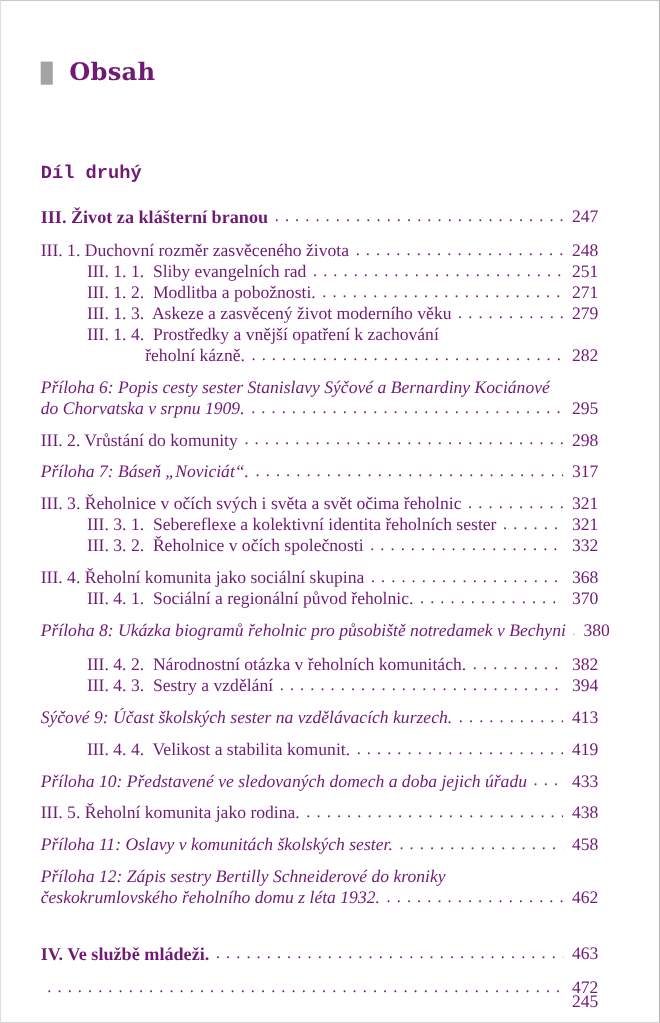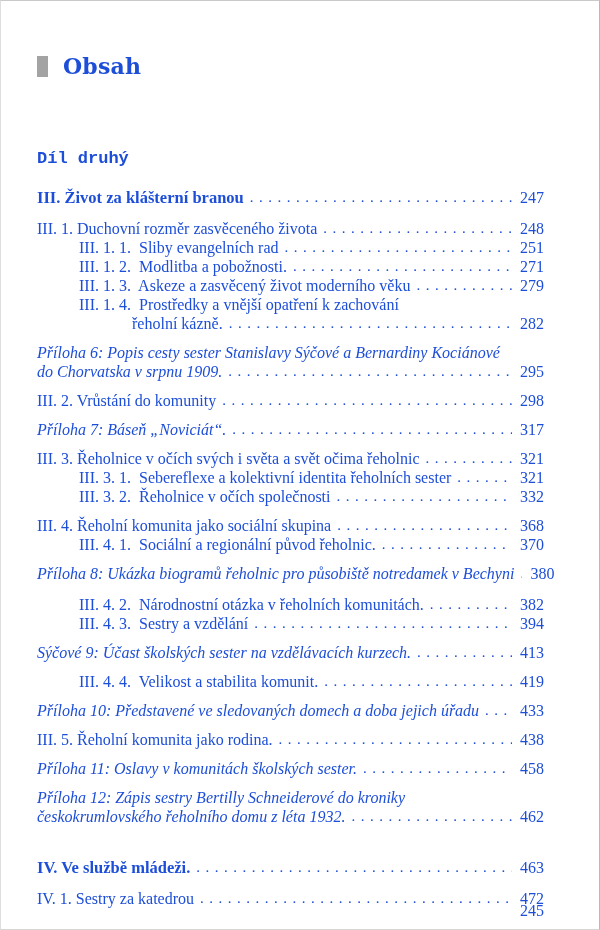--- a/index.html
+++ b/index.html
@@ -1,21 +1,21 @@
 <!DOCTYPE html>
 <html lang="cs"><head>
 <meta charset="utf-8">
 <style>
   html, body { margin: 0; padding: 0; background: #ffffff; }
   .page {
     position: relative;
     width: 598px;
     height: 928px;
     background: #ffffff;
-    color: #1d4ed8;
+    color: #701a75;
     border-top: 1px solid #c9c9c9;
     border-left: 1px solid #dedede;
     border-right: 1px solid #b9b9b9;
     border-bottom: 1px solid #d6d6d6;
     overflow: hidden;
     font-family: "Liberation Serif", serif;
   }
   .content { padding: 52px 55px 0 36px; }
 
   .doc-header { display: flex; align-items: center; }
@@ -265,21 +265,20 @@
         </div>
         <div class="toc-entry s-bold ind-0 gap-lg">
           <div class="toc-line">
             <span class="t">IV. Ve službě mládeži.</span>
             <span class="leader">..............................................................................................................</span>
             <span class="pn">463</span>
           </div>
         </div>
         <div class="toc-entry s-normal ind-0 gap-md">
           <div class="toc-line">
-            <span class="t">IV. 1. Sestry za katedrou</span>
             <span class="leader">..............................................................................................................</span>
             <span class="pn">472</span>
           </div>
         </div>
       </div>
 
   </div>
 
   <div class="folio">245</div>
 </div>

